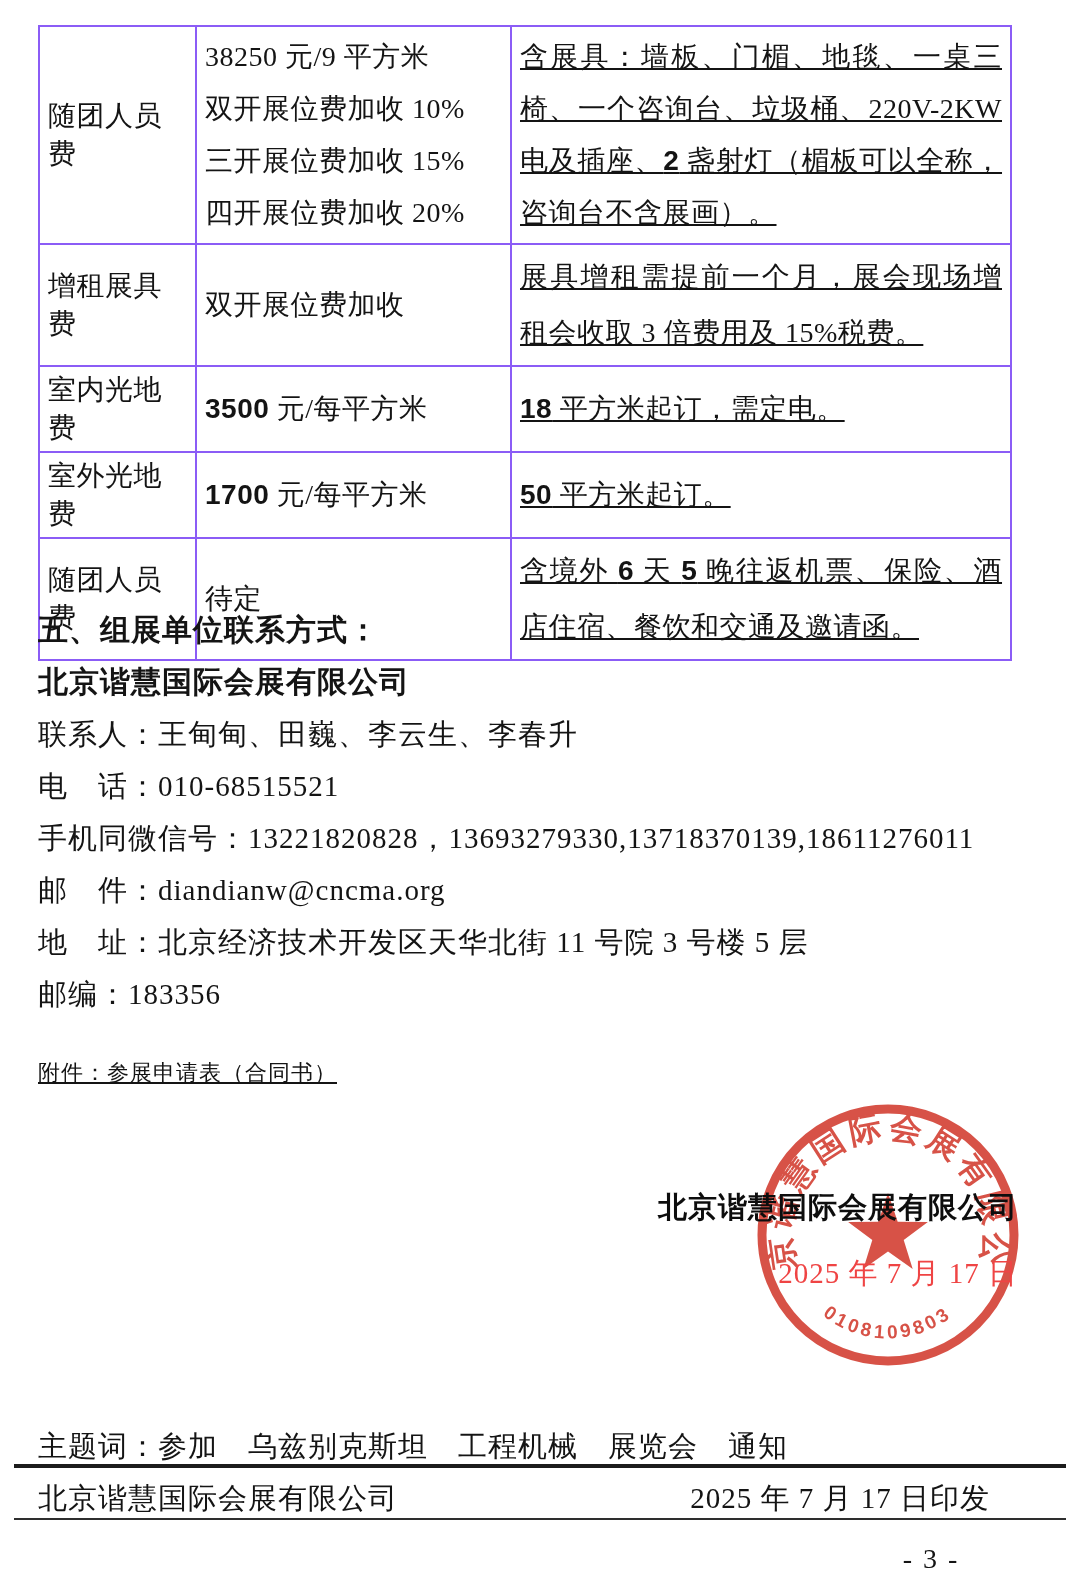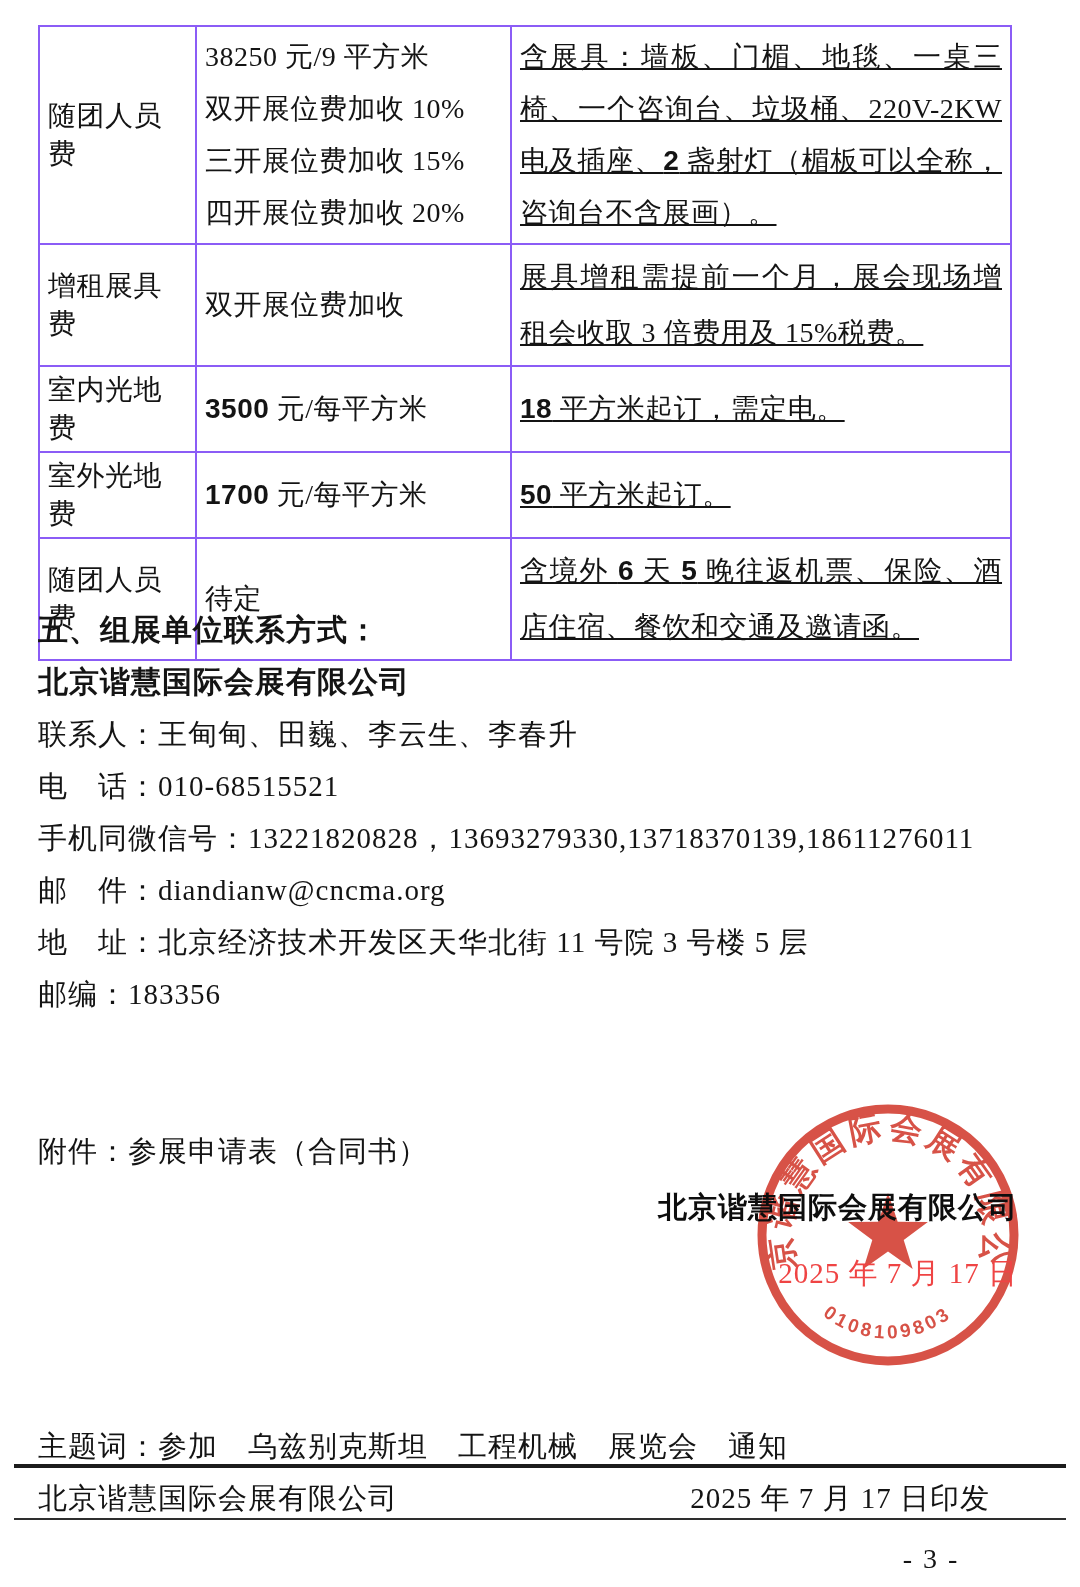--- a/index.html
+++ b/index.html
@@ -22,22 +22,22 @@
   td.c-price div.line { line-height:52px; white-space:nowrap; }
   td.c-note  { font-size:27px; text-align:justify;text-decoration:underline; }
   .lh52 { line-height:52px; }
   .lh56 { line-height:56px; }
   .rich-b { font-weight:bold; font-family:"Liberation Sans","DejaVu Sans",sans-serif; }
   
   .contact { position:absolute; top:604px; left:38px; width:980px; }
   .contact .cline { line-height:52px; font-size:29px; letter-spacing:1px; }
   .contact .bold  { font-weight:bold; font-size:30px; }
   .attachment {
-    position:absolute; top:1128px; left:38px;
-    font-size:29px; line-height:46px; letter-spacing:1px;
+    position:absolute; top:1050px; left:38px;
+    font-size:22px; line-height:46px; letter-spacing:1px;text-decoration:underline;
   }
   
   .signature { position:absolute; top:1190px; right:62px; text-align:right; z-index:2; }
   .signature .sig-company { font-size:29px; font-weight:600; line-height:34px; letter-spacing:1px; color:#0d0d0d; }
   .signature .sig-date    { font-size:29px; line-height:34px; margin-top:32px; letter-spacing:1px; color:#ef4444; }
   .stamp { position:absolute; top:1095px; left:748px; width:280px; height:280px; z-index:1; opacity:0.88; }
   
   .keywords {
     position:absolute; top:1424px; left:38px;
     font-size:29px; line-height:44px; letter-spacing:1px;

